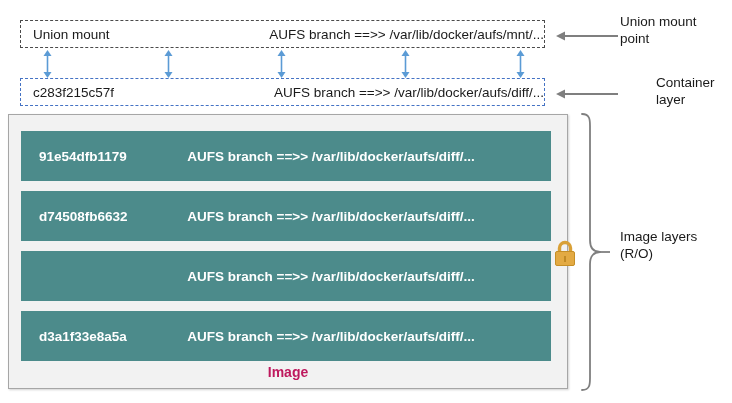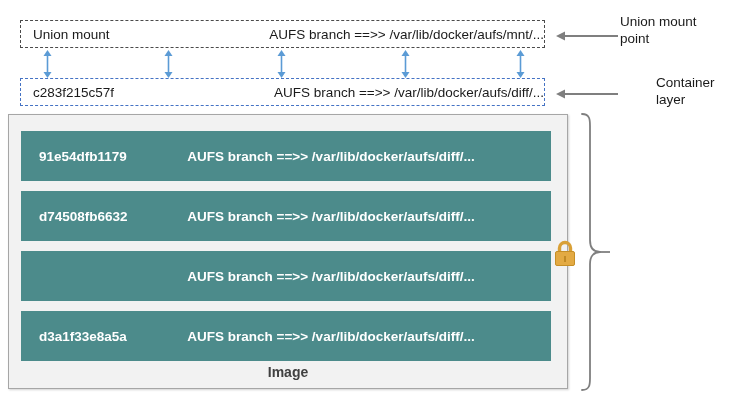--- a/index.html
+++ b/index.html
@@ -115,21 +115,21 @@
     box-sizing: border-box;
   }
 
   #image-caption {
     position: absolute;
     left: 0;
     bottom: 8px;
     width: 100%;
     text-align: center;
     font-size: 14px;
-    color: #404040;
+    color: #be185d;
   }
 
   
   .annotation {
     position: absolute;
     font-size: 13.5px;
     line-height: 17px;
     color: #1a1a1a;
     white-space: pre-line;
   }
@@ -254,14 +254,16 @@
     <svg width="62" height="12" viewBox="0 0 62 12">
       <line x1="62" y1="6" x2="8" y2="6" stroke="#7f7f7f" stroke-width="1.8"></line>
       <polygon points="0,6 9,1.5 9,10.5" fill="#7f7f7f"></polygon>
     </svg>
   </div>
 
   <div class="annotation" id="annot-union">Union mount
 point</div>
   <div class="annotation" id="annot-container">Container
 layer</div>
+  <div class="annotation" id="annot-image-layers">Image layers
+(R/O)</div>
 
 </div>
 
 </body></html>

